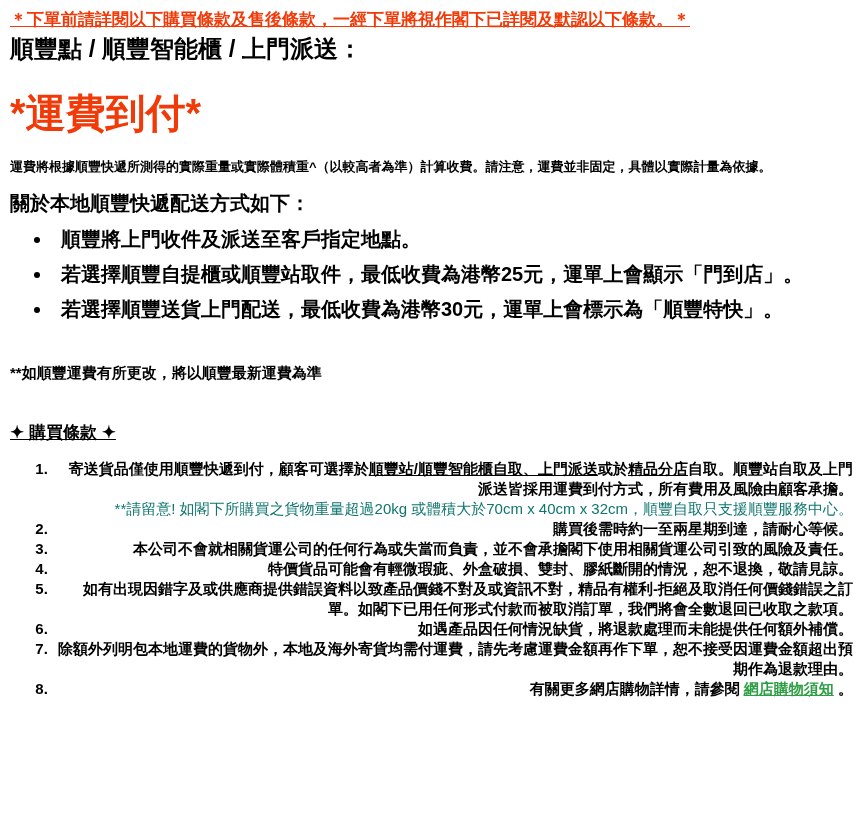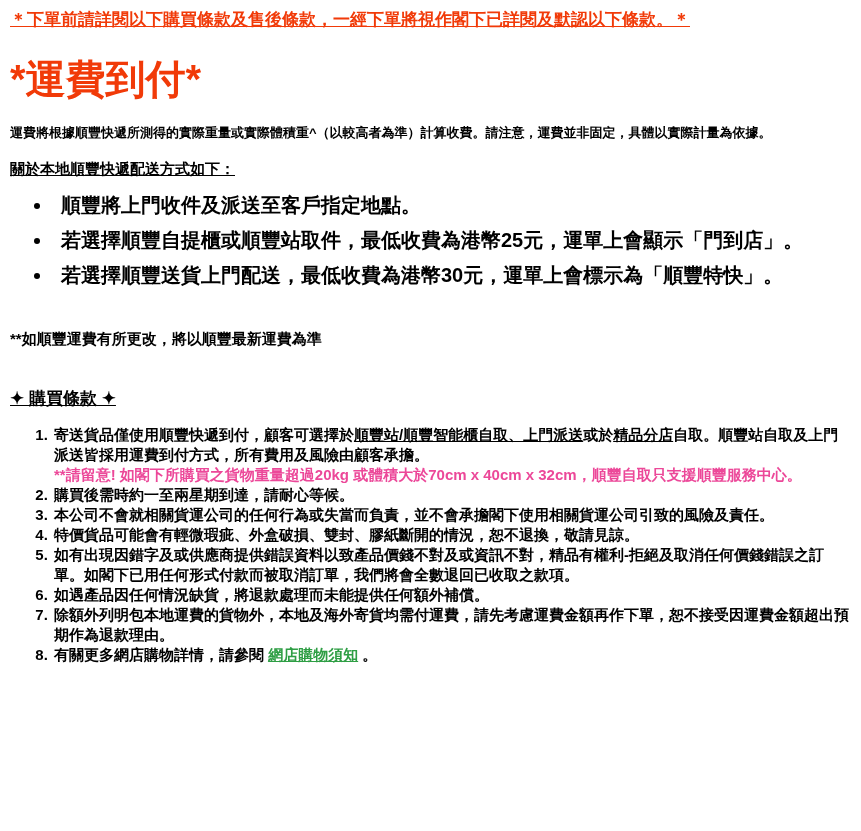--- a/index.html
+++ b/index.html
@@ -51,24 +51,23 @@
 
   .body-bold {
     margin: 18px 0 0 0;
     font-size: 13px;
     font-weight: bold;
     line-height: 26px;
   }
 
   .methods-intro {
     margin: 13px 0 0 0;
-    font-size: 15px;
+    font-size: 20px;
     font-weight: bold;
     line-height: 20px;
-    text-decoration: underline;
   }
 
   ul.methods-list {
     margin: 17px 0 0 0;
     padding: 0 0 0 43px;
   }
   ul.methods-list li {
     margin: 0 0 16px 0;
     padding-left: 8px;
     font-size: 20px;
@@ -102,44 +101,46 @@
   ol.terms-list {
     margin: 16px 0 0 0;
     padding: 0 0 0 42px;
   }
   ol.terms-list li {
     margin: 0;
     padding-left: 2px;
     font-size: 15px;
     font-weight: bold;
     line-height: 20px;
+    text-align: right;
   }
 
   .u { text-decoration: underline; }
 
   .warning-red {
-    color: #ec4899;
-    font-weight: bold;
+    color: #0f766e;
+    font-weight: normal;
   }
 
   a.shop-guide-link {
     color: #2e9e44;
     font-weight: bold;
     text-decoration: underline;
     cursor: pointer;
   }
 </style>
 </head>
 <body>
 
 <div class="doc">
 
   <p class="notice-top">＊下單前請詳閱以下購買條款及售後條款，一經下單將視作閣下已詳閱及默認以下條款。＊</p>
 
 
+  <h1 class="shipping-subheading">順豐點 / 順豐智能櫃 / 上門派送：</h1>
 
   <div class="freight-highlight">*運費到付*</div>
 
   <p class="body-bold">運費將根據順豐快遞所測得的實際重量或實際體積重^（以較高者為準）計算收費。請注意，運費並非固定，具體以實際計量為依據。</p>
 
   <p class="methods-intro">關於本地順豐快遞配送方式如下：</p>
 
   <ul class="methods-list">
     <li>順豐將上門收件及派送至客戶指定地點。</li>
     <li>若選擇順豐自提櫃或順豐站取件，最低收費為港幣25元，運單上會顯示「門到店」。</li>

